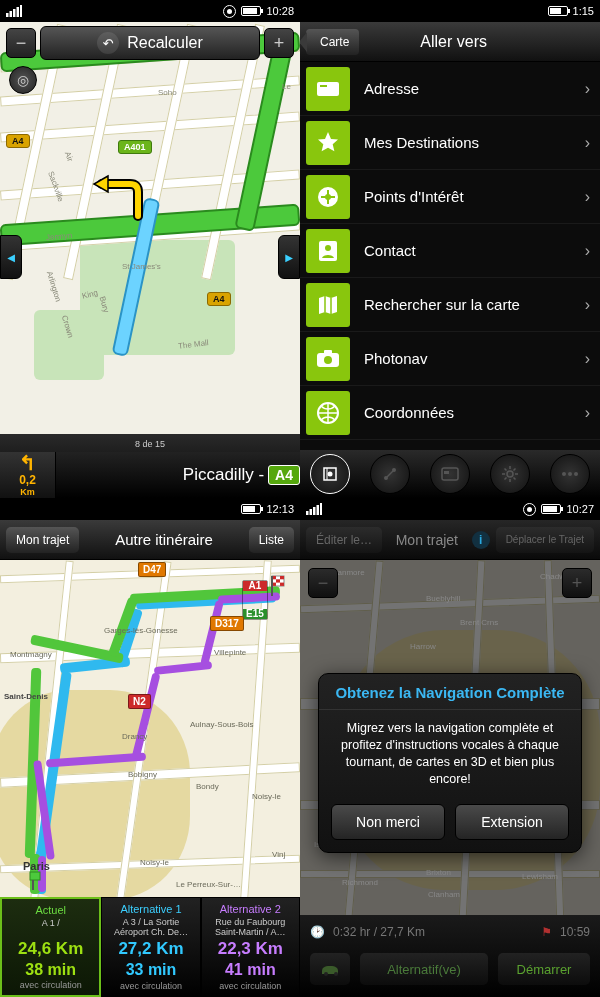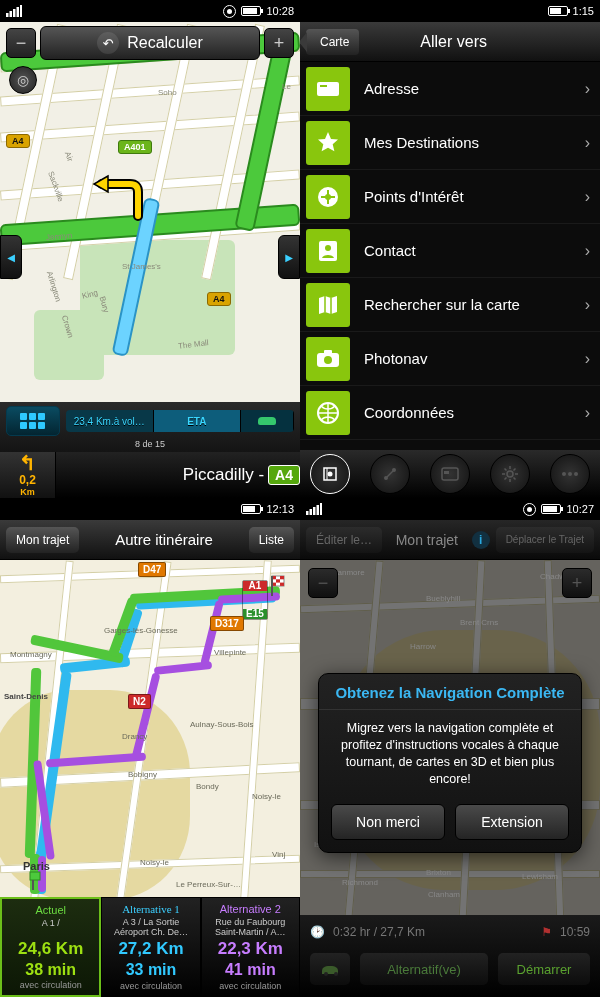--- a/index.html
+++ b/index.html
@@ -84,21 +84,21 @@
   .rshield.red { background:#cc2a2a; }
   .rshield.orange { background:#e07800; }
   .rshield.combo { display:flex; flex-direction:column; line-height:1; text-align:center;gap:18px;}
   .rshield.combo span:first-child{ background:#cc2a2a; padding:0 3px;}
   .rshield.combo span:last-child{ background:#2b8f2b; padding:0 3px;}
   .townlbl { position:absolute; font-size:8px; color:#6a6a5a; z-index:3; white-space:nowrap;}
   .endpin { position:absolute; z-index:4; }
   .s3 .routetabs { position:absolute; left:0; right:0; bottom:0; height:100px; display:flex; background:linear-gradient(#222,#000);}
   .rtab { flex:1; border:1px solid #000; display:flex; flex-direction:column; align-items:center; justify-content:space-between; padding:5px 3px; font-size:10px;}
   .rtab .rtitle { font-size:11px; color:#fff; }
-  .rtab.actuel .rtitle{ color:#6cdc41;} .rtab.alt1 .rtitle{ color:#3ccfff;font-family:Liberation Serif, serif;} .rtab.alt2 .rtitle{ color:#c77dff;}
+  .rtab.actuel .rtitle{ color:#6cdc41;} .rtab.alt1 .rtitle{ color:#3ccfff;} .rtab.alt2 .rtitle{ color:#c77dff;}
   .rtab .rdesc { color:#ccc; font-size:9px; text-align:center; height:20px;}
   .rtab .rdist { font-size:17px; font-weight:bold;}
   .rtab .rtime { font-size:16px; font-weight:bold;}
   .rtab.actuel .rdist, .rtab.actuel .rtime{ color:#9de012;} 
   .rtab.alt1 .rdist, .rtab.alt1 .rtime{ color:#31c9ff;} 
   .rtab.alt2 .rdist, .rtab.alt2 .rtime{ color:#c77dff;}
   .rtab .rtraf { color:#999; font-size:9px;}
   .rtab.actuel{ background:linear-gradient(#1d2d10,#0c1705); border:2px solid #6cbf1a;}
 
   
@@ -205,41 +205,20 @@
         <span class="uicon">↶</span>
         <span>Recalculer</span>
       </div>
       <div class="sqbtn">+</div>
     </div>
     <div class="compass">◎</div>
     <div class="edgebtn left">◀</div>
     <div class="edgebtn right">▶</div>
 
     <div class="bottompanel">
-      <div class="bp-row1">
-        <div class="gridbtn">
-          <svg width="28" height="18">
-              <g fill="#2ec9ff">
-                <rect x="1" y="1" width="7" height="7" rx="1"></rect>
-                <rect x="10" y="1" width="7" height="7" rx="1"></rect>
-                <rect x="19" y="1" width="7" height="7" rx="1"></rect>
-                <rect x="1" y="10" width="7" height="7" rx="1"></rect>
-                <rect x="10" y="10" width="7" height="7" rx="1"></rect>
-                <rect x="19" y="10" width="7" height="7" rx="1"></rect>
-              </g>
-            </svg>
-        </div>
-        <div class="pillbox">
-          <div class="pill">23,4 Km.à vol…</div>
-          <div class="pill eta">ETA</div>
-          <div class="pill car">
-              <div class="carshape"></div>
-            </div>
-        </div>
-      </div>
       <div class="bp-counter">8 de 15</div>
       <div class="bp-row2">
         <div class="turnbox">
           <span class="arr">↰</span>
           <span>0,2</span>
           <span style="font-size:9px;">Km</span>
         </div>
         <div class="streetname">
           <span>Piccadilly -</span>
           <span class="roadshield">A4</span>

